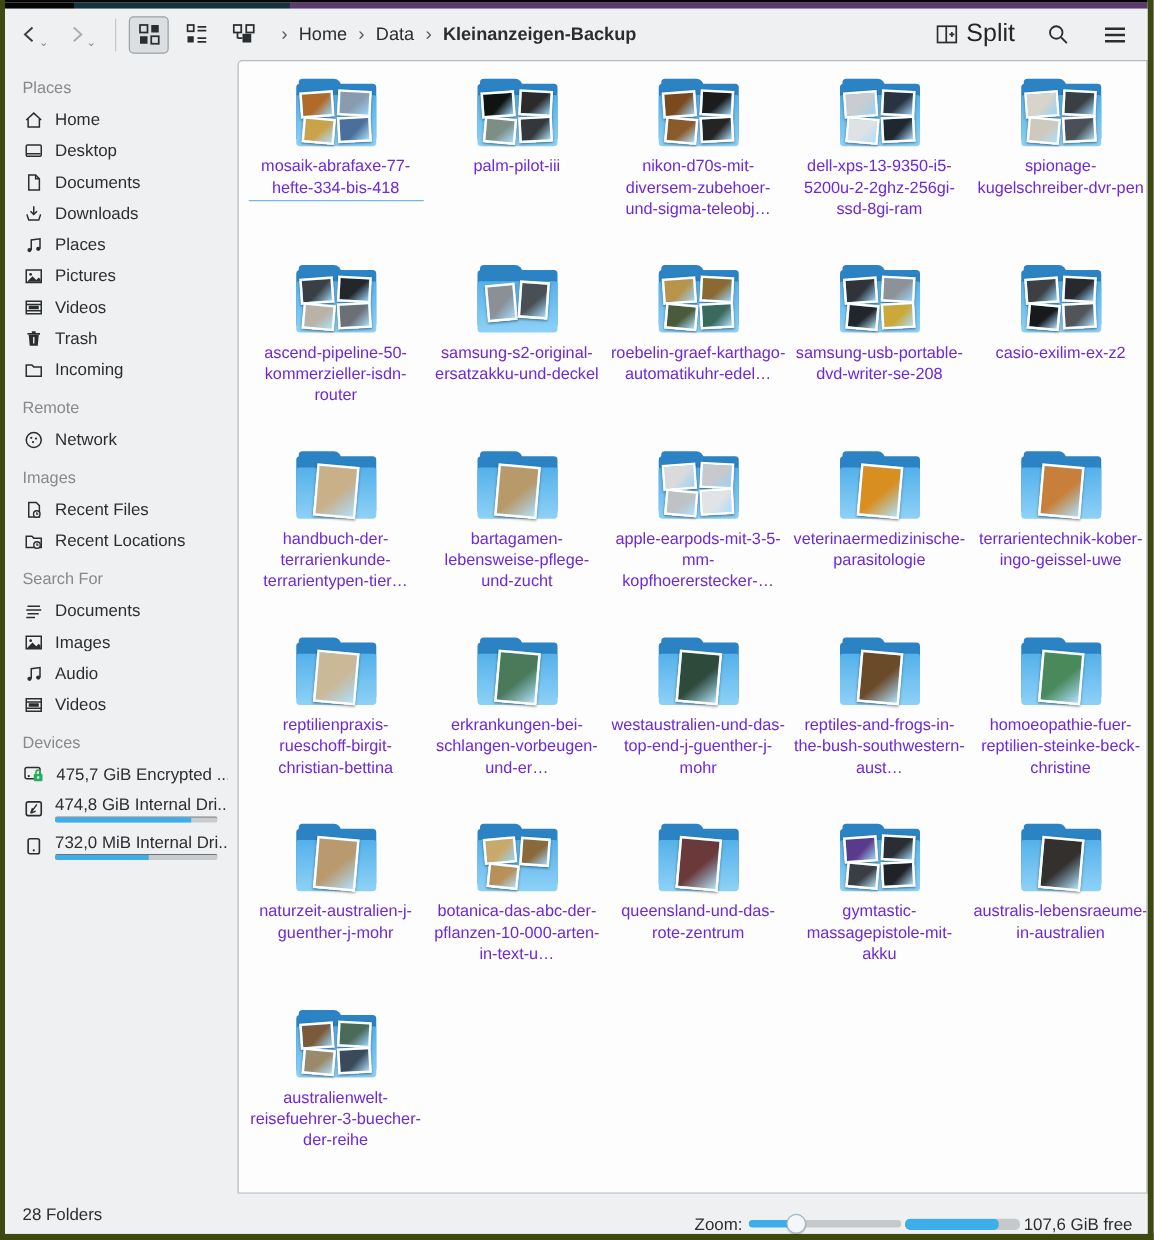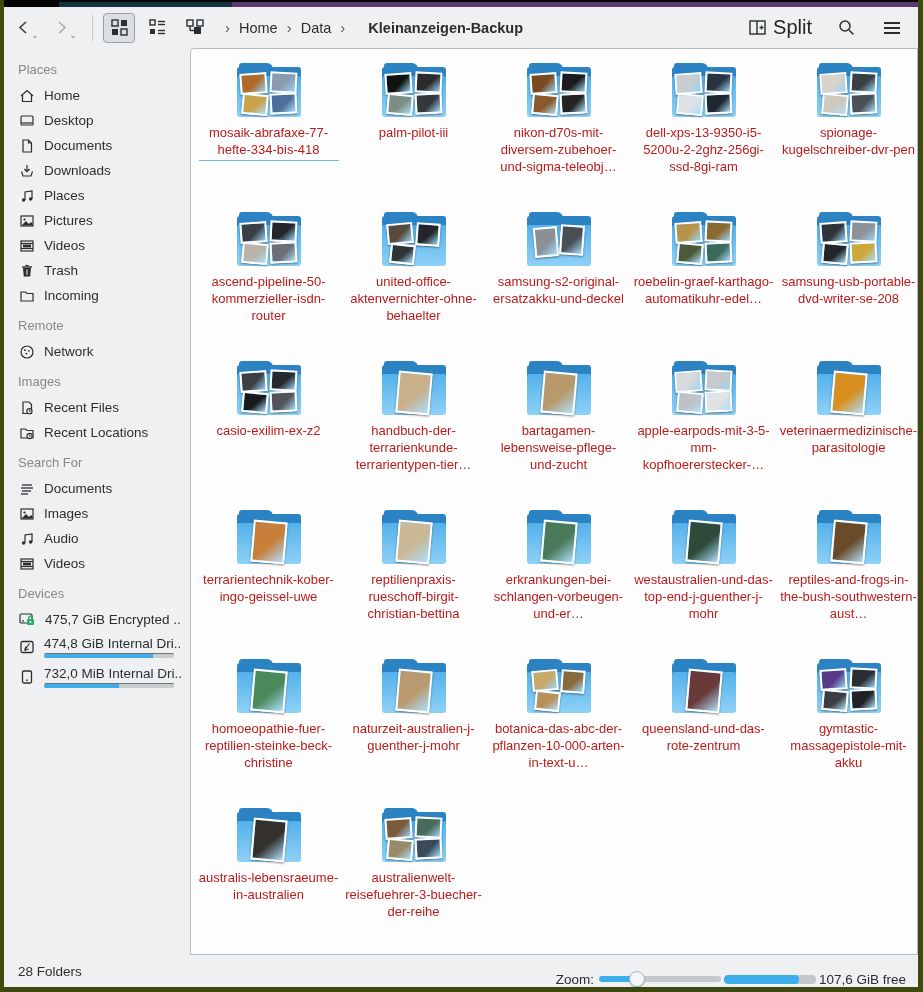--- a/index.html
+++ b/index.html
@@ -17,21 +17,21 @@
 
   
   .toolbar { flex:0 0 41px; display:flex; align-items:center; gap:6px; padding:0 10px 0 8px; background:#eff0f1; }
   .tbtn { display:flex; align-items:center; justify-content:center; width:32px; height:30px; border-radius:4px; cursor:pointer; }
   .tbtn svg { display:block; }
   .tbtn.selected { background:#dcdfe1; border:1px solid #9ca0a3; }
   .nav-caret { font-size:9px; color:#7a7e81; margin-left:1px; align-self:flex-end; padding-bottom:3px; }
   .sep { width:1px; height:26px; background:#c5c8ca; margin:0 4px; }
   .crumbs { display:flex; align-items:center; gap:4px; margin-left:6px; font-size:14.5px; flex:1 1 auto; }
   .crumb { padding:2px 3px; color:#2b2e31; cursor:pointer; }
-  .crumb.last { font-weight:bold;margin-left:14px; }
+  .crumb.last { font-weight:bold; }
   .chev { color:#55595c; font-size:15px; padding:0 2px; }
   .tool-right { display:flex; align-items:center; gap:14px; }
   .split-btn { display:flex; align-items:center; gap:6px; font-size:20px; cursor:pointer; padding:3px 4px; }
 
   
   .main-row { flex:1 1 auto; display:flex; min-height:0; }
   .sidebar { flex:0 0 186px; padding:10px 6px 0 12px; overflow:hidden; font-size:13.5px; }
   .section-title { color:#85898c; font-size:13px; margin:10px 0 6px 2px; }
   .section-title:first-child { margin-top:4px; }
   .side-item { display:flex; align-items:center; gap:9px; padding:4px 2px; border-radius:3px; cursor:pointer; }
@@ -44,21 +44,21 @@
 
   
   .view { flex:1 1 auto; background:#fdfdfd; border:1px solid #b8bbbd; border-radius:4px 0 0 0; overflow:hidden; }
   .grid { display:grid; grid-template-columns:repeat(5,145px); grid-auto-rows:149px; padding:10px 0 0 5px; }
   .fitem { display:flex; flex-direction:column; align-items:center; padding-top:4px; cursor:pointer; }
   .folder { width:64px; height:54px; position:relative; flex:0 0 auto; }
   .folder .back { position:absolute; top:4px; left:0; width:100%; height:46px; background:#2b83c4; border-radius:3px; }
   .folder .bump { position:absolute; top:0; left:2px; width:34px; height:8px; background:#2b83c4; border-radius:3px 6px 0 0; }
   .folder .front { position:absolute; top:13px; left:0; width:100%; height:41px; background:linear-gradient(#54b1ea,#8ed1f7); border-radius:2px 2px 3px 3px; }
   .thumb { position:absolute; border:2px solid #fff; box-shadow:0 1px 2px rgba(0,0,0,.45); }
-  .flabel { margin-top:7px; font-size:13px; line-height:17px; text-align:center; max-width:140px; overflow-wrap:anywhere; color:#b91c1c;
+  .flabel { margin-top:7px; font-size:13px; line-height:17px; text-align:center; max-width:140px; overflow-wrap:anywhere; color:#6d28d9;
             display:-webkit-box; -webkit-line-clamp:3; -webkit-box-orient:vertical; overflow:hidden; }
   .fitem.current .flabel { border-bottom:1px solid #73b8e6; padding-bottom:2px; }
 
   
   .statusbar { flex:0 0 30px; display:flex; align-items:center; padding:0 12px 0 14px; background:#eff0f1; font-size:13.5px; color:#2b2e31; }
   .status-left { flex:1 1 auto; }
   .status-right { display:flex; align-items:center; gap:3px;margin-top:16px; }
   .zoom-label { margin-right:2px; }
   .slider { position:relative; width:122px; height:16px; cursor:pointer; }
   .slider .track { position:absolute; top:5px; left:0; width:100%; height:6px; border-radius:3px;
@@ -461,31 +461,20 @@
               <div class="thumb" style="width: 26px; height: 21px; left: 5px; top: 30.5px; transform: rotate(5deg); background: linear-gradient(135deg, rgb(185, 178, 166) 0%, rgb(185, 178, 166) 55%, rgba(255, 255, 255, 0.35));"></div>
               <div class="thumb" style="width: 27px; height: 21px; left: 33.5px; top: 29.5px; transform: rotate(-3deg); background: linear-gradient(135deg, rgb(107, 112, 118) 0%, rgb(107, 112, 118) 55%, rgba(255, 255, 255, 0.35));"></div>
             </div>
             <div class="flabel">ascend-pipeline-50-kommerzieller-isdn-router</div>
           </div>
           <div class="fitem">
             <div class="folder">
               <div class="bump"></div>
               <div class="back"></div>
               <div class="front"></div>
-              <div class="thumb" style="width: 26px; height: 21px; left: 5px; top: 10.5px; transform: rotate(-5deg); background: linear-gradient(135deg, rgb(90, 74, 58) 0%, rgb(90, 74, 58) 55%, rgba(255, 255, 255, 0.35));"></div>
-              <div class="thumb" style="width: 24px; height: 23px; left: 34px; top: 10.5px; transform: rotate(4deg); background: linear-gradient(135deg, rgb(35, 38, 42) 0%, rgb(35, 38, 42) 55%, rgba(255, 255, 255, 0.35));"></div>
-              <div class="thumb" style="width: 25px; height: 20px; left: 8.5px; top: 32px; transform: rotate(6deg); background: linear-gradient(135deg, rgb(46, 51, 56) 0%, rgb(46, 51, 56) 55%, rgba(255, 255, 255, 0.35));"></div>
-            </div>
-            <div class="flabel">united-office-aktenvernichter-ohne-behaelter</div>
-          </div>
-          <div class="fitem">
-            <div class="folder">
-              <div class="bump"></div>
-              <div class="back"></div>
-              <div class="front"></div>
               <div class="thumb" style="width: 24px; height: 30px; left: 7px; top: 15px; transform: rotate(-5deg); background: linear-gradient(135deg, rgb(138, 144, 150) 0%, rgb(138, 144, 150) 55%, rgba(255, 255, 255, 0.35));"></div>
               <div class="thumb" style="width: 24px; height: 30px; left: 33px; top: 13px; transform: rotate(4deg); background: linear-gradient(135deg, rgb(73, 79, 85) 0%, rgb(73, 79, 85) 55%, rgba(255, 255, 255, 0.35));"></div>
             </div>
             <div class="flabel">samsung-s2-original-ersatzakku-und-deckel</div>
           </div>
           <div class="fitem">
             <div class="folder">
               <div class="bump"></div>
               <div class="back"></div>
               <div class="front"></div>

